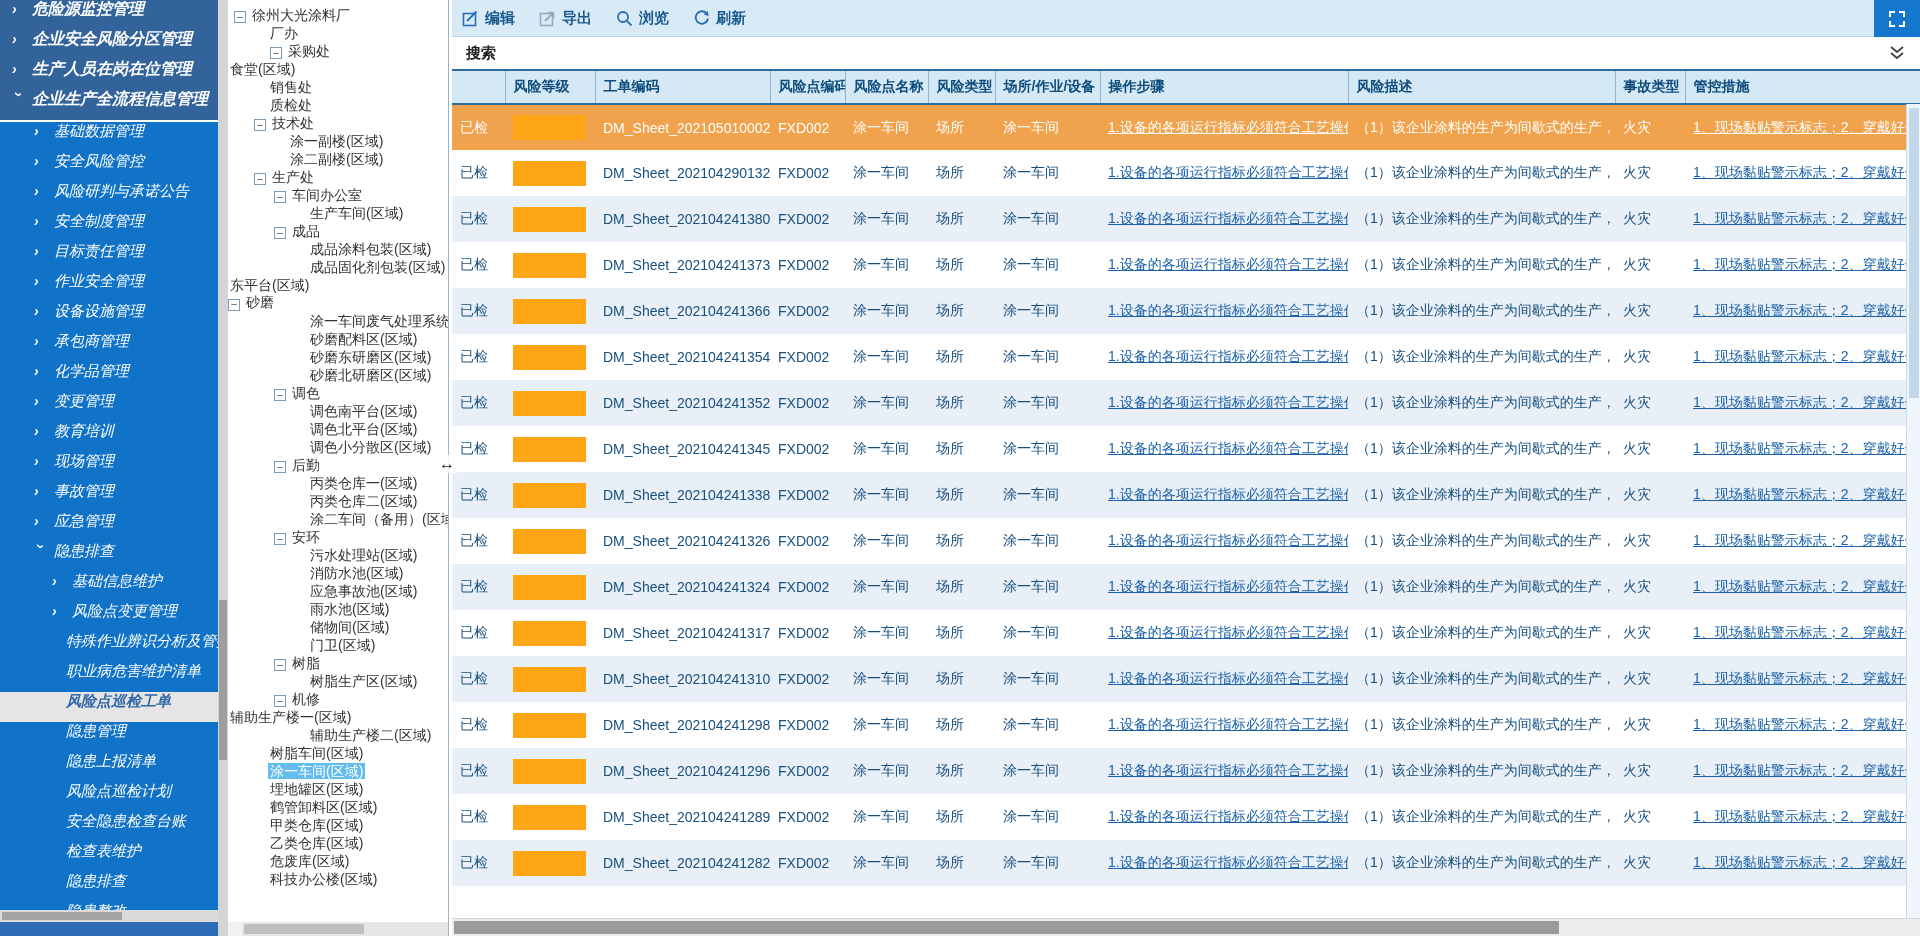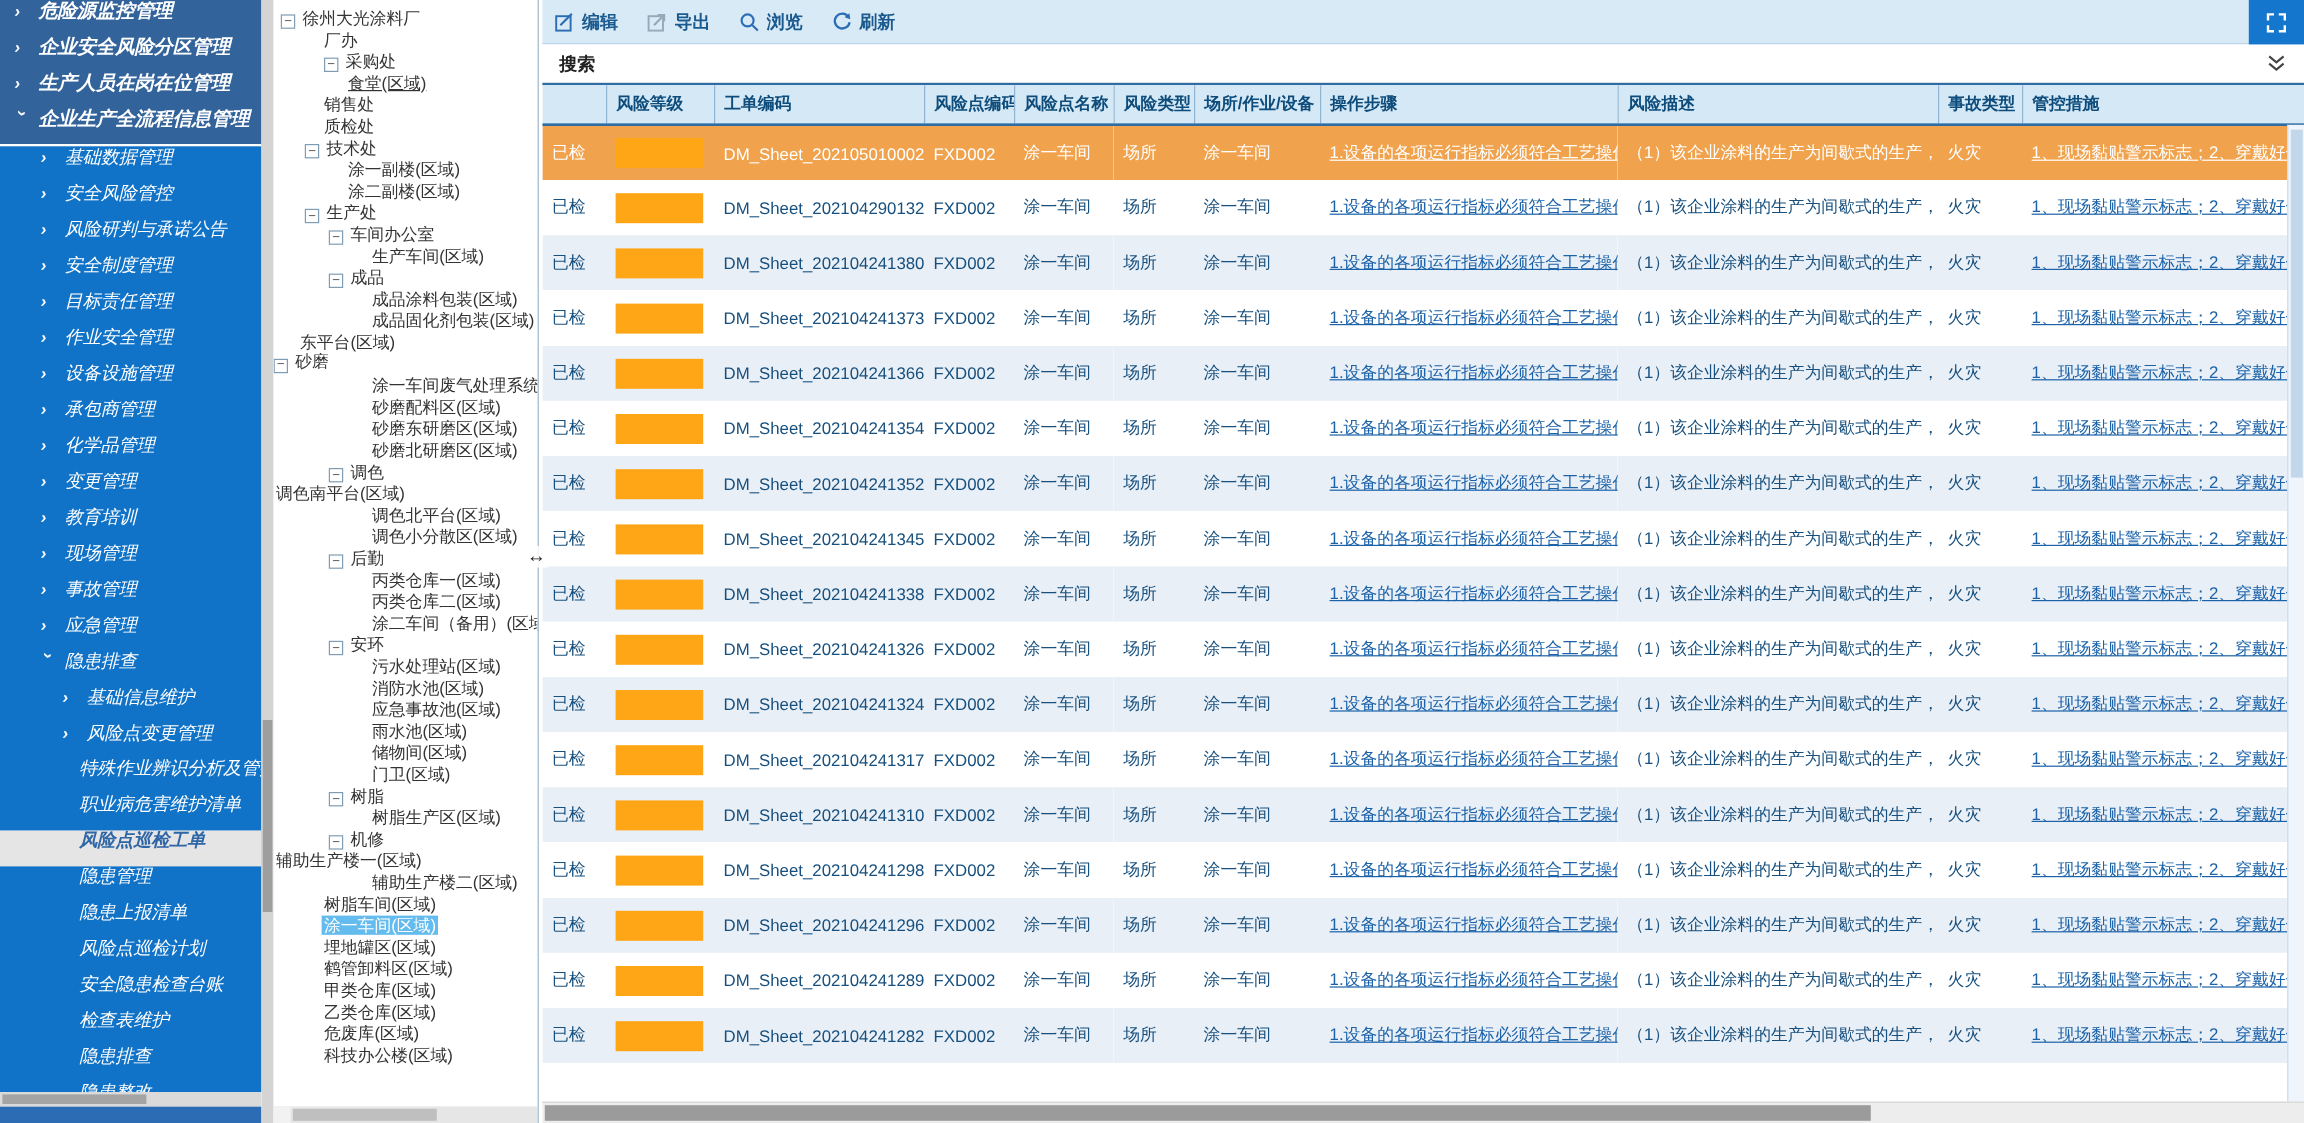--- a/index.html
+++ b/index.html
@@ -139,40 +139,40 @@
     <div id="side-vscroll">
       <div class="thumb"></div>
     </div>
   </aside>
 
   <div id="treepanel">
     <div id="tree">
         <div class="tnode" style="padding-left: 6px;"><span class="tbox">−</span><span class="tlabel">徐州大光涂料厂</span></div>
         <div class="tnode" style="padding-left: 40px;"><span class="tlabel">厂办</span></div>
         <div class="tnode" style="padding-left: 42px;"><span class="tbox">−</span><span class="tlabel">采购处</span></div>
-        <div class="tnode" style="padding-left: 60px; text-decoration: underline;"><span class="tlabel">食堂(区域)</span></div>
+        <div class="tnode" style=""><span class="tlabel">食堂(区域)</span></div>
         <div class="tnode" style="padding-left: 40px;"><span class="tlabel">销售处</span></div>
         <div class="tnode" style="padding-left: 40px;"><span class="tlabel">质检处</span></div>
         <div class="tnode" style="padding-left: 26px;"><span class="tbox">−</span><span class="tlabel">技术处</span></div>
         <div class="tnode" style="padding-left: 60px;"><span class="tlabel">涂一副楼(区域)</span></div>
         <div class="tnode" style="padding-left: 60px;"><span class="tlabel">涂二副楼(区域)</span></div>
         <div class="tnode" style="padding-left: 26px;"><span class="tbox">−</span><span class="tlabel">生产处</span></div>
         <div class="tnode" style="padding-left: 46px;"><span class="tbox">−</span><span class="tlabel">车间办公室</span></div>
         <div class="tnode" style="padding-left: 80px;"><span class="tlabel">生产车间(区域)</span></div>
         <div class="tnode" style="padding-left: 46px;"><span class="tbox">−</span><span class="tlabel">成品</span></div>
         <div class="tnode" style="padding-left: 80px;"><span class="tlabel">成品涂料包装(区域)</span></div>
         <div class="tnode" style="padding-left: 80px;"><span class="tlabel">成品固化剂包装(区域)</span></div>
-        <div class="tnode" style=" margin-left: 20px;"><span class="tlabel">东平台(区域)</span></div>
+        <div class="tnode" style=""><span class="tlabel">东平台(区域)</span></div>
         <div class="tnode" style=" font-family: Liberation Mono, monospace;"><span class="tbox">−</span><span class="tlabel">砂磨</span></div>
         <div class="tnode" style="padding-left: 80px;"><span class="tlabel">涂一车间废气处理系统(区域)</span></div>
         <div class="tnode" style="padding-left: 80px;"><span class="tlabel">砂磨配料区(区域)</span></div>
         <div class="tnode" style="padding-left: 80px;"><span class="tlabel">砂磨东研磨区(区域)</span></div>
         <div class="tnode" style="padding-left: 80px;"><span class="tlabel">砂磨北研磨区(区域)</span></div>
         <div class="tnode" style="padding-left: 46px;"><span class="tbox">−</span><span class="tlabel">调色</span></div>
-        <div class="tnode" style=""><span class="tlabel">调色南平台(区域)</span></div>
+        <div class="tnode" style="padding-left: 80px;"><span class="tlabel">调色南平台(区域)</span></div>
         <div class="tnode" style="padding-left: 80px;"><span class="tlabel">调色北平台(区域)</span></div>
         <div class="tnode" style="padding-left: 80px;"><span class="tlabel">调色小分散区(区域)</span></div>
         <div class="tnode" style="padding-left: 46px;"><span class="tbox">−</span><span class="tlabel">后勤</span></div>
         <div class="tnode" style="padding-left: 80px;"><span class="tlabel">丙类仓库一(区域)</span></div>
         <div class="tnode" style="padding-left: 80px;"><span class="tlabel">丙类仓库二(区域)</span></div>
         <div class="tnode" style="padding-left: 80px;"><span class="tlabel">涂二车间（备用）(区域)</span></div>
         <div class="tnode" style="padding-left: 46px;"><span class="tbox">−</span><span class="tlabel">安环</span></div>
         <div class="tnode" style="padding-left: 80px;"><span class="tlabel">污水处理站(区域)</span></div>
         <div class="tnode" style="padding-left: 80px;"><span class="tlabel">消防水池(区域)</span></div>
         <div class="tnode" style="padding-left: 80px;"><span class="tlabel">应急事故池(区域)</span></div>

